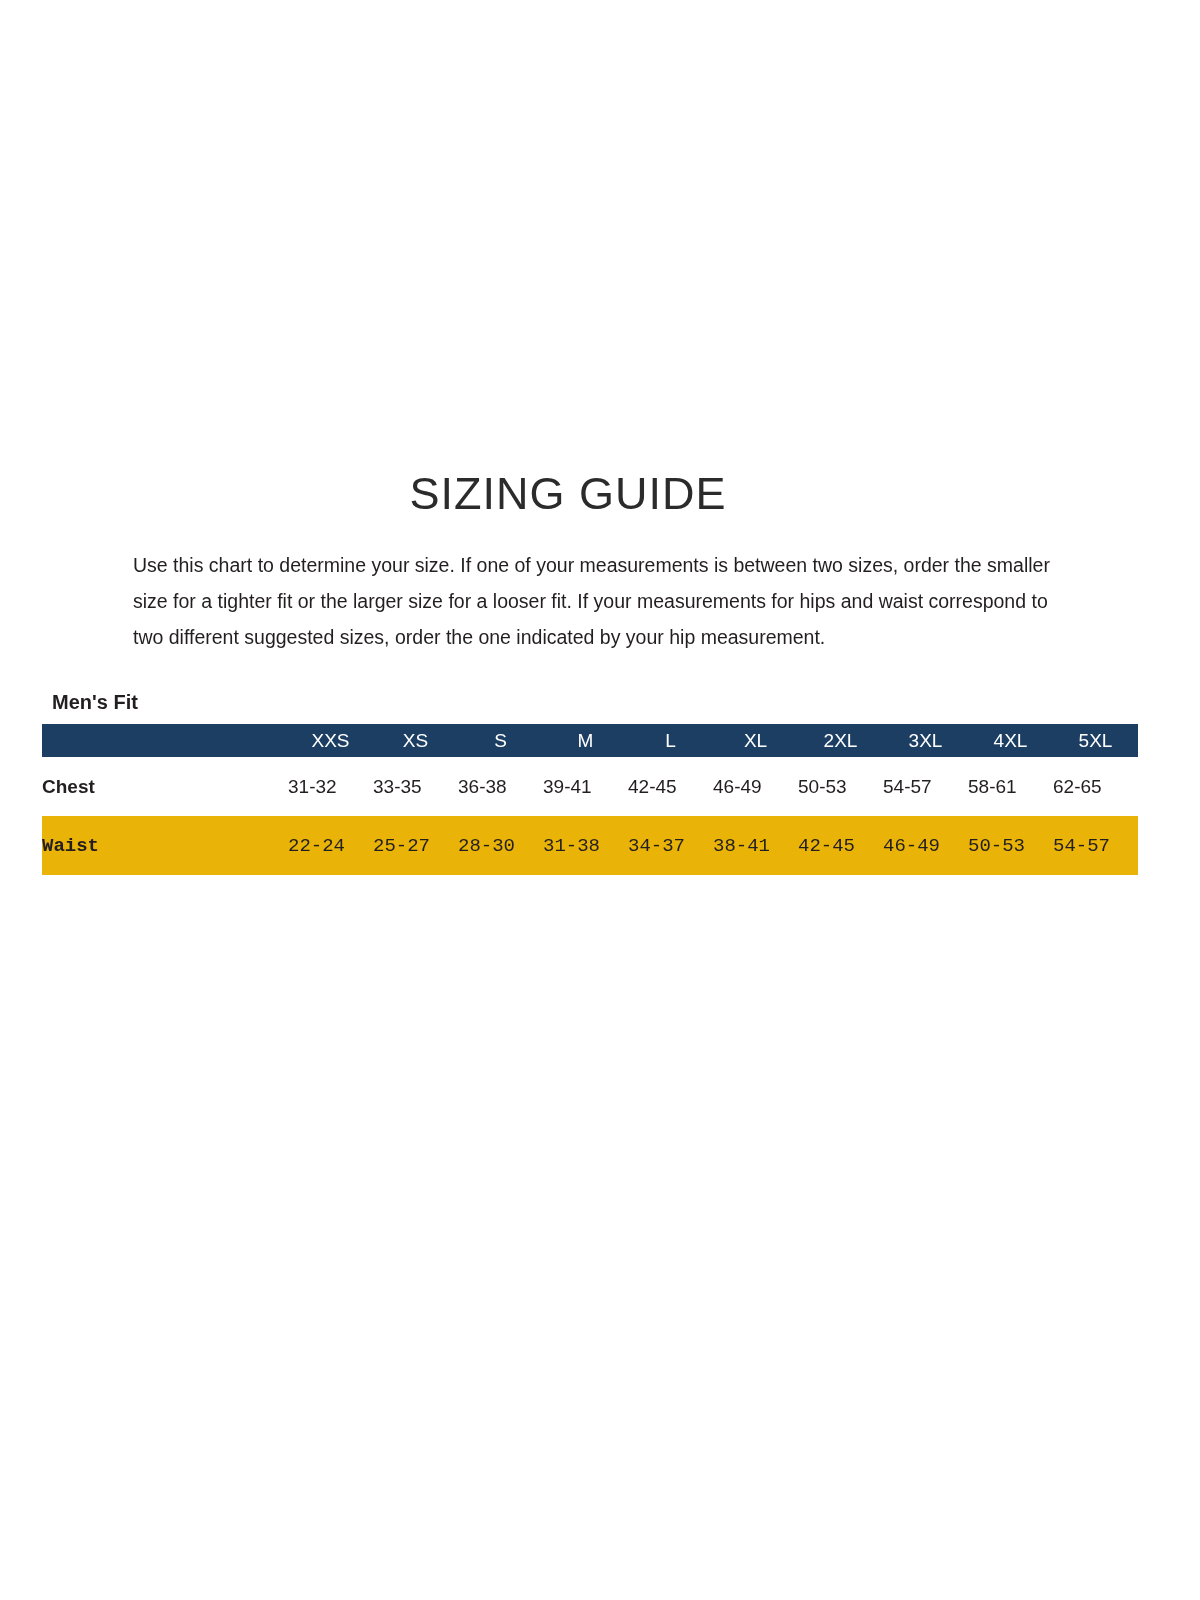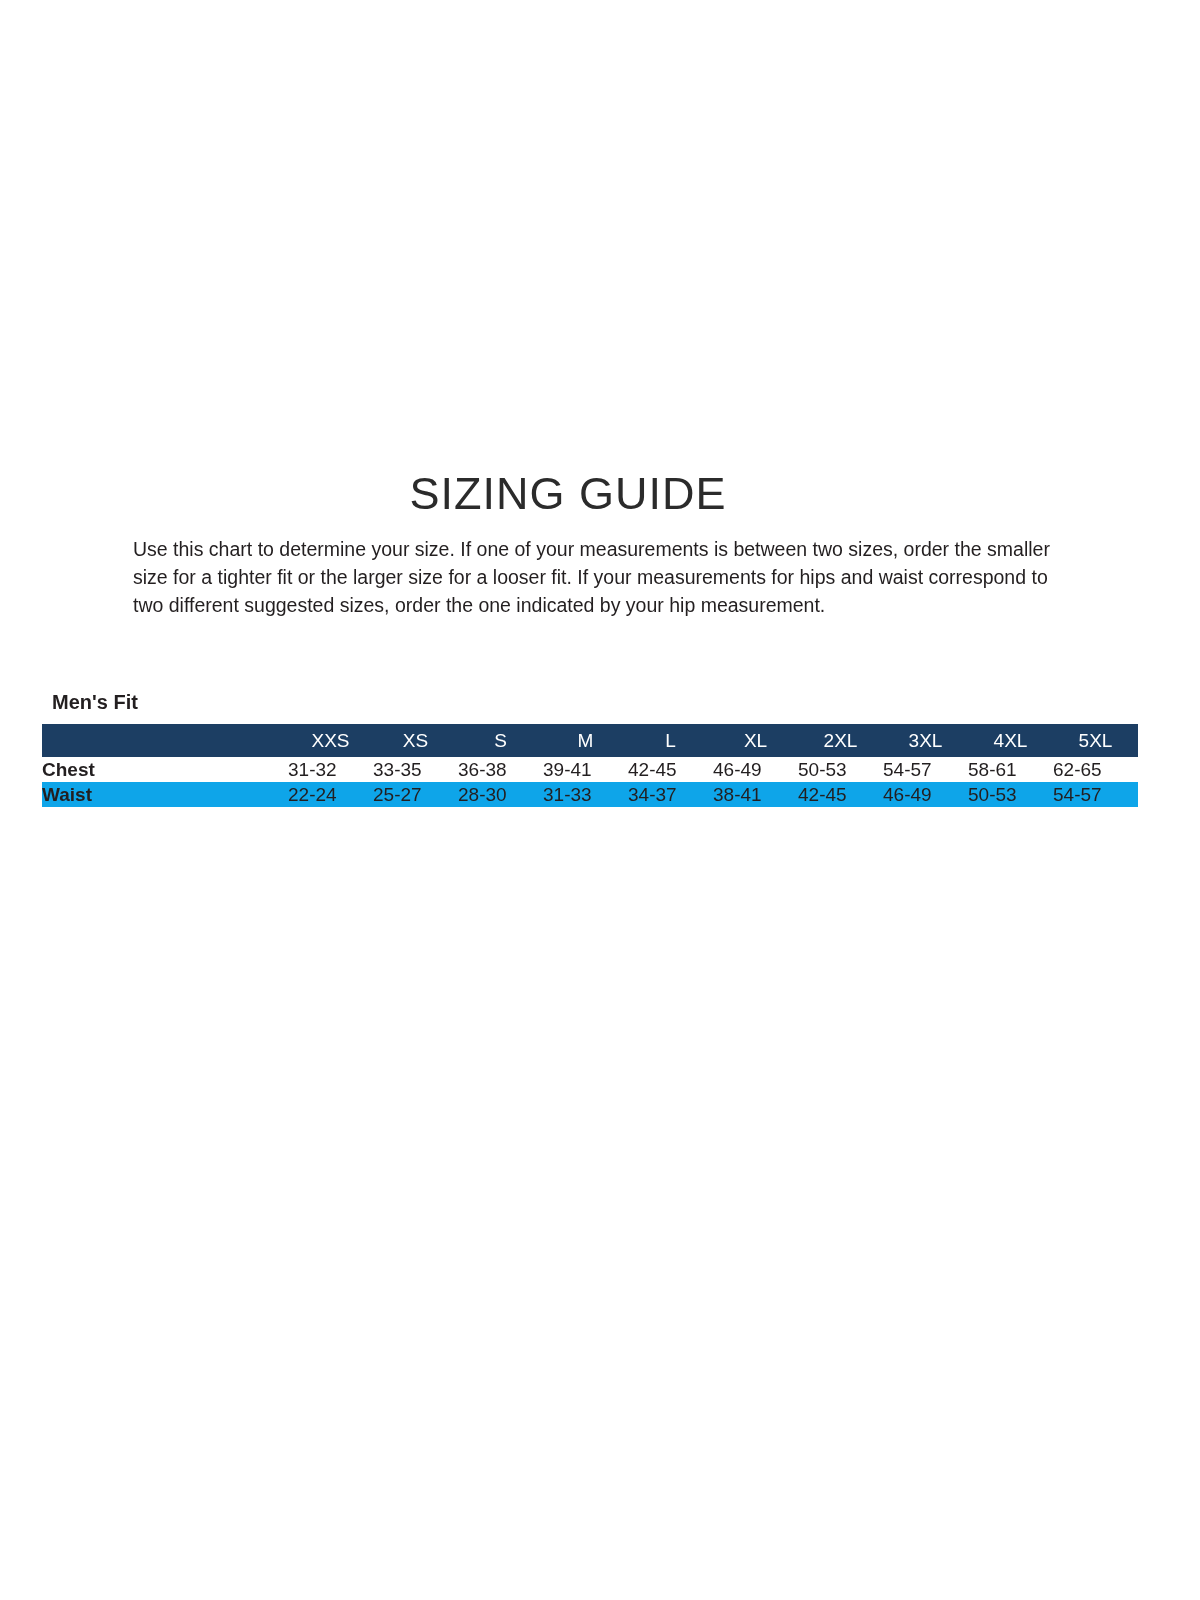--- a/index.html
+++ b/index.html
@@ -18,25 +18,25 @@
     left: 0;
     width: 1136px;
     text-align: center;
     font-size: 45px;
     font-weight: 400;
     letter-spacing: 1px;
     color: #2b2b2b;
   }
   .intro-text {
     position: absolute;
-    top: 535px;
+    top: 547px;
     left: 133px;
     width: 940px;
     font-size: 19.5px;
-    line-height: 28px;
+    line-height: 36px;
     color: #231f20;
   }
   .section-label {
     position: absolute;
     top: 691px;
     left: 52px;
     font-size: 20px;
     font-weight: 700;
     color: #231f20;
     text-align: right;
@@ -55,21 +55,21 @@
     padding: 0;
   }
   table.sizing-table col.label-col { width: 246px; }
   table.sizing-table thead tr {
     height: 33px;
     color: #ffffff;
   }
   table.sizing-table thead th {
     font-weight: 400;
   }
-  table.sizing-table tbody tr { height: 25px; }
+  table.sizing-table tbody tr { height: 59px; }
   table.sizing-table tbody td.row-label {
     font-weight: 700;
   }
 </style>
 </head>
 <body>
 
 <h1 class="page-title">SIZING GUIDE</h1>
 
 <p class="intro-text">Use this chart to determine your size. If one of your measurements is between two sizes, order the smaller size for a tighter fit or the larger size for a looser fit. If your measurements for hips and waist correspond to two different suggested sizes, order the one indicated by your hip measurement.</p>
@@ -102,26 +102,26 @@
         <td>33-35</td>
         <td>36-38</td>
         <td>39-41</td>
         <td>42-45</td>
         <td>46-49</td>
         <td>50-53</td>
         <td>54-57</td>
         <td>58-61</td>
         <td>62-65</td>
       </tr>
-      <tr style="background: #0ea5e9;">
+      <tr style="background: #eab308; font-family: Liberation Mono, monospace;">
         <td class="row-label">Waist</td>
         <td>22-24</td>
         <td>25-27</td>
         <td>28-30</td>
-        <td>31-33</td>
+        <td>31-38</td>
         <td>34-37</td>
         <td>38-41</td>
         <td>42-45</td>
         <td>46-49</td>
         <td>50-53</td>
         <td>54-57</td>
       </tr>
     </tbody>
 </table>
 

